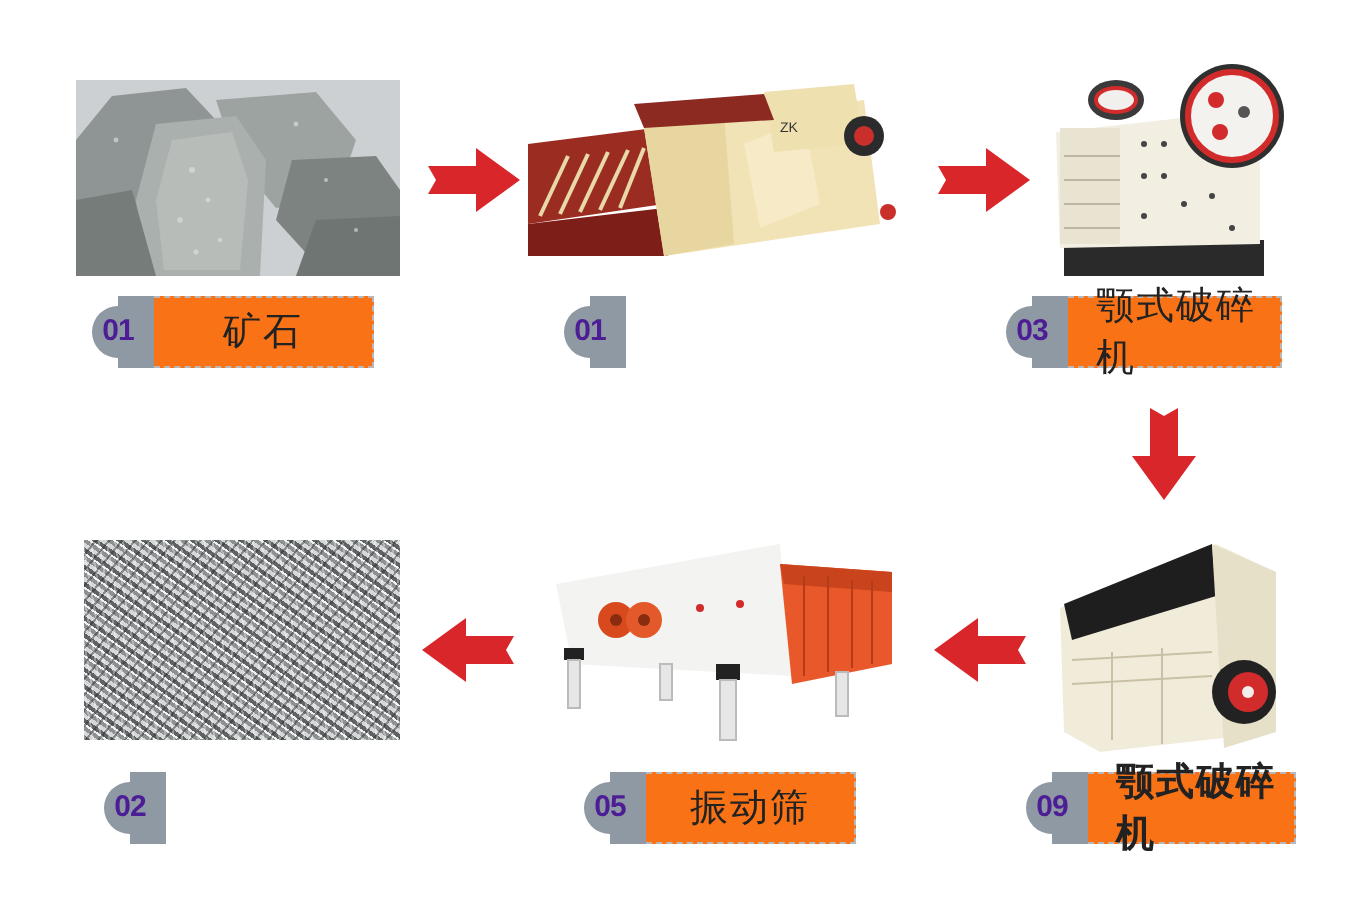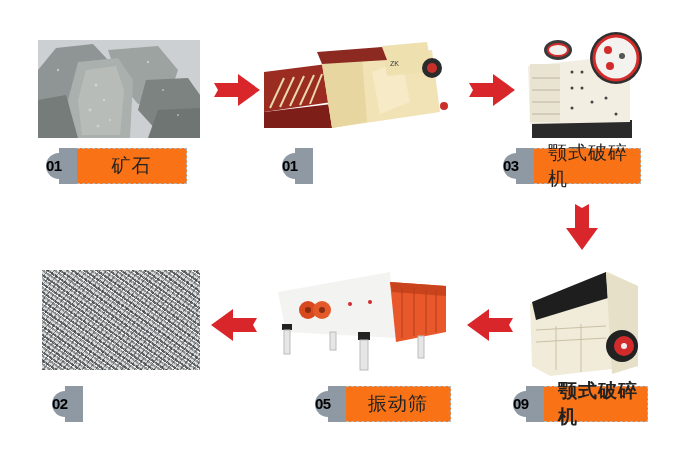--- a/index.html
+++ b/index.html
@@ -2,22 +2,22 @@
 <html><head>
 <meta charset="utf-8">
 <style>
   html, body { margin: 0; padding: 0; background: #ffffff; }
   body { width: 680px; height: 461px; position: relative; overflow: hidden;
          font-family: "DejaVu Sans", "Liberation Sans", sans-serif; }
   .step-img { position: absolute; overflow: hidden; }
   .label { position: absolute; height: 36px; }
   .label .badge-circle {
     position: absolute; left: 0; top: 5px; width: 26px; height: 26px; border-radius: 50%;
-    background: #8e99a4; color: #000000; font-size: 15px; font-weight: bold;
-    line-height: 26px; text-align: left; letter-spacing: -0.5px; z-index: 2;
+    background: #8e99a4; color: #4c1d95; font-size: 15px; font-weight: bold;
+    line-height: 26px; text-align: center; letter-spacing: -0.5px; z-index: 2;
     font-family: "Liberation Sans", sans-serif;
   }
   .label .badge-block {
     position: absolute; left: 13px; top: 0; width: 18px; height: 36px; background: #8e99a4; z-index: 1;
   }
   .label .box {
     position: absolute; left: 31px; top: 0; height: 34px; right: 0;
     border: 1px dashed #b8b8b8; border-left: none; background: #f97316;
     display: flex; align-items: center; justify-content: center;
     font-size: 19px; color: #222; letter-spacing: 1px;
@@ -181,21 +181,21 @@
     <circle cx="100" cy="30" r="2" fill="#d12b2b"></circle>
     <rect x="12" y="52" width="10" height="6" fill="#222"></rect>
     <rect x="14" y="58" width="6" height="24" fill="#e6e6e6" stroke="#bbb"></rect>
     <rect x="88" y="60" width="12" height="8" fill="#222"></rect>
     <rect x="90" y="68" width="8" height="30" fill="#e6e6e6" stroke="#bbb"></rect>
     <rect x="60" y="60" width="6" height="18" fill="#e6e6e6" stroke="#bbb"></rect>
     <rect x="148" y="64" width="6" height="22" fill="#e6e6e6" stroke="#bbb"></rect>
   </svg>
 </div>
 
-<div class="label" style="left:292px; top:386px; width:136px;margin-left:23px;">
+<div class="label" style="left:292px; top:386px; width:136px;">
   <div class="badge-circle">05</div>
   <div class="badge-block"></div>
   <div class="box">振动筛</div>
 </div>
 
 <svg class="arrow" style="left:211px; top:309px;" width="46" height="32" viewBox="0 0 46 32">
   <polygon points="46,9 42,16 46,23 22,23 22,32 0,16 22,0 22,9" fill="#d9262b"></polygon>
 </svg>
 
 <div class="step-img" style="left:42px; top:270px; width:158px; height:100px; background:

